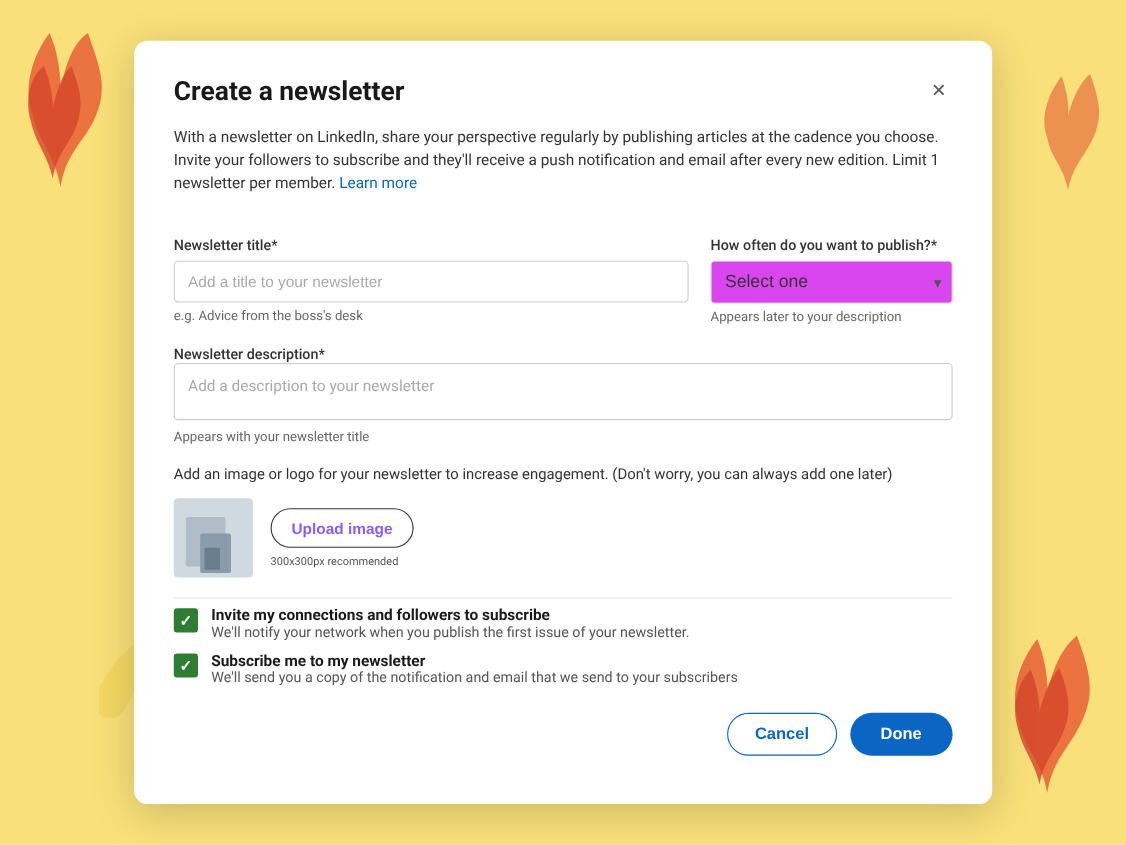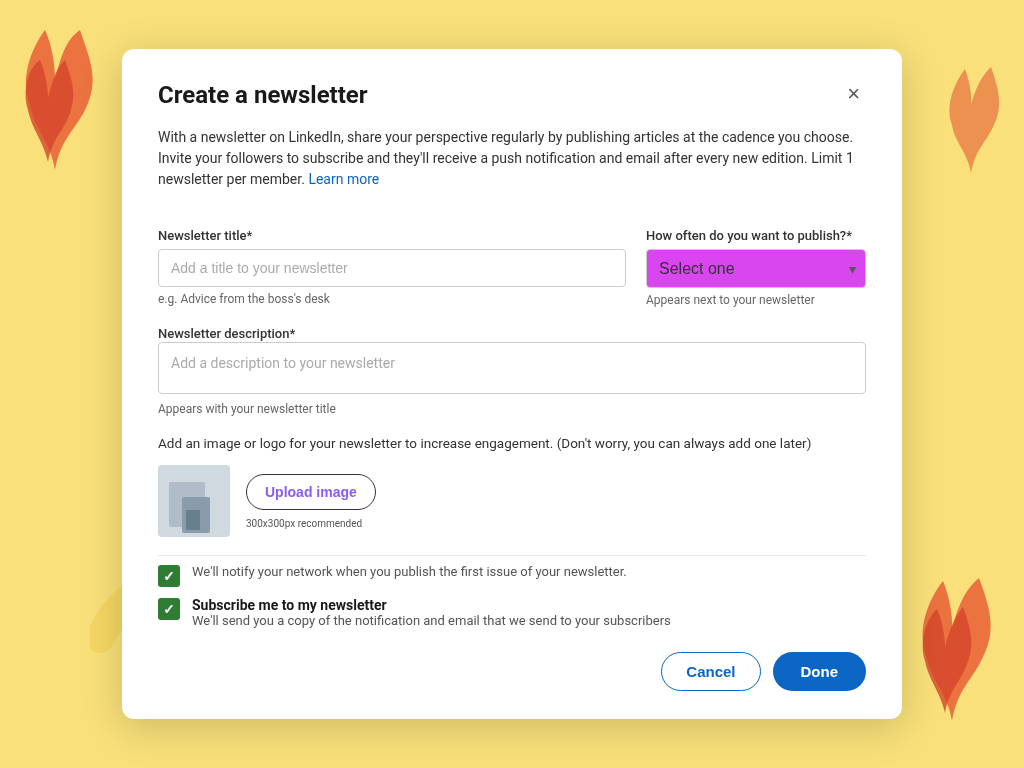--- a/index.html
+++ b/index.html
@@ -19,21 +19,21 @@
     
     .modal-overlay {
       position: relative;
       z-index: 10;
     }
 
     .modal {
       background: #fff;
       border-radius: 12px;
       width: 780px;
-      padding: 32px 36px 28px;
+      padding: 32px 36px 44px;
       box-shadow: 0 8px 40px rgba(0,0,0,0.18);
       position: relative;
     }
 
     .modal-header {
       display: flex;
       justify-content: space-between;
       align-items: flex-start;
       margin-bottom: 18px;
     }
@@ -344,21 +344,21 @@
         <div class="form-select-wrapper">
           <select class="form-select">
             <option value="">Select one</option>
             <option value="daily">Daily</option>
             <option value="weekly">Weekly</option>
             <option value="biweekly">Biweekly</option>
             <option value="monthly">Monthly</option>
           </select>
           <span class="select-arrow">▾</span>
         </div>
-        <span class="form-hint">Appears next to your newsletter</span>
+        <span class="form-hint">Appears later to your description</span>
       </div>
     </div>
 
     <div class="desc-section">
       <label class="form-label">Newsletter description*</label>
       <textarea class="form-input-desc" placeholder="Add a description to your newsletter" style=""></textarea>
       <span class="form-hint">Appears with your newsletter title</span>
     </div>
 
     <p class="image-promo">Add an image or logo for your newsletter to increase engagement.  (Don't worry, you can always add one later)</p>
@@ -376,20 +376,21 @@
         <span class="image-rec-text">300x300px recommended</span>
       </div>
     </div>
 
     <div class="checkbox-section">
       <div class="checkbox-item">
         <div class="checkbox-custom">
           <span class="checkmark">✓</span>
         </div>
         <div class="checkbox-text-group">
+          <span class="checkbox-label">Invite my connections and followers to subscribe</span>
           <span class="checkbox-sublabel">We'll notify your network when you publish the first issue of your newsletter.</span>
         </div>
       </div>
       <div class="checkbox-item">
         <div class="checkbox-custom">
           <span class="checkmark">✓</span>
         </div>
         <div class="checkbox-text-group">
           <span class="checkbox-label">Subscribe me to my newsletter</span>
           <span class="checkbox-sublabel">We'll send you a copy of the notification and email that we send to your subscribers</span>

